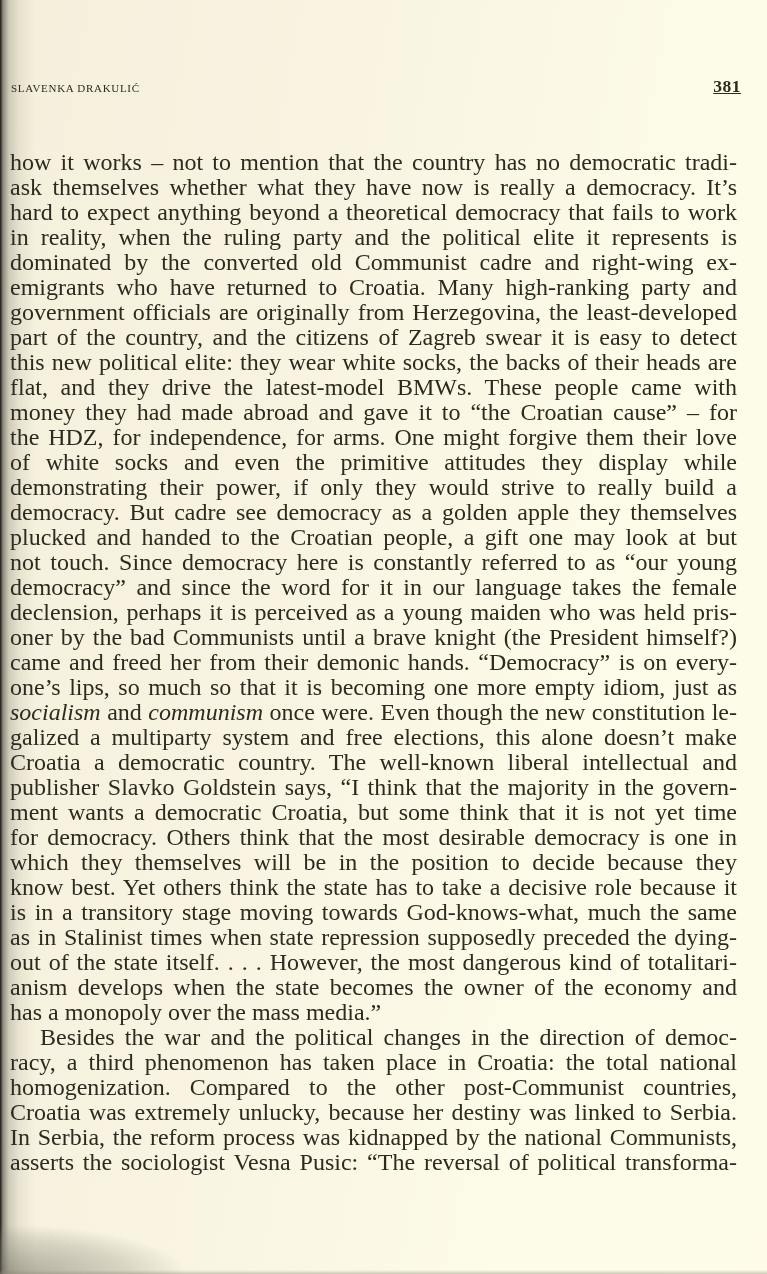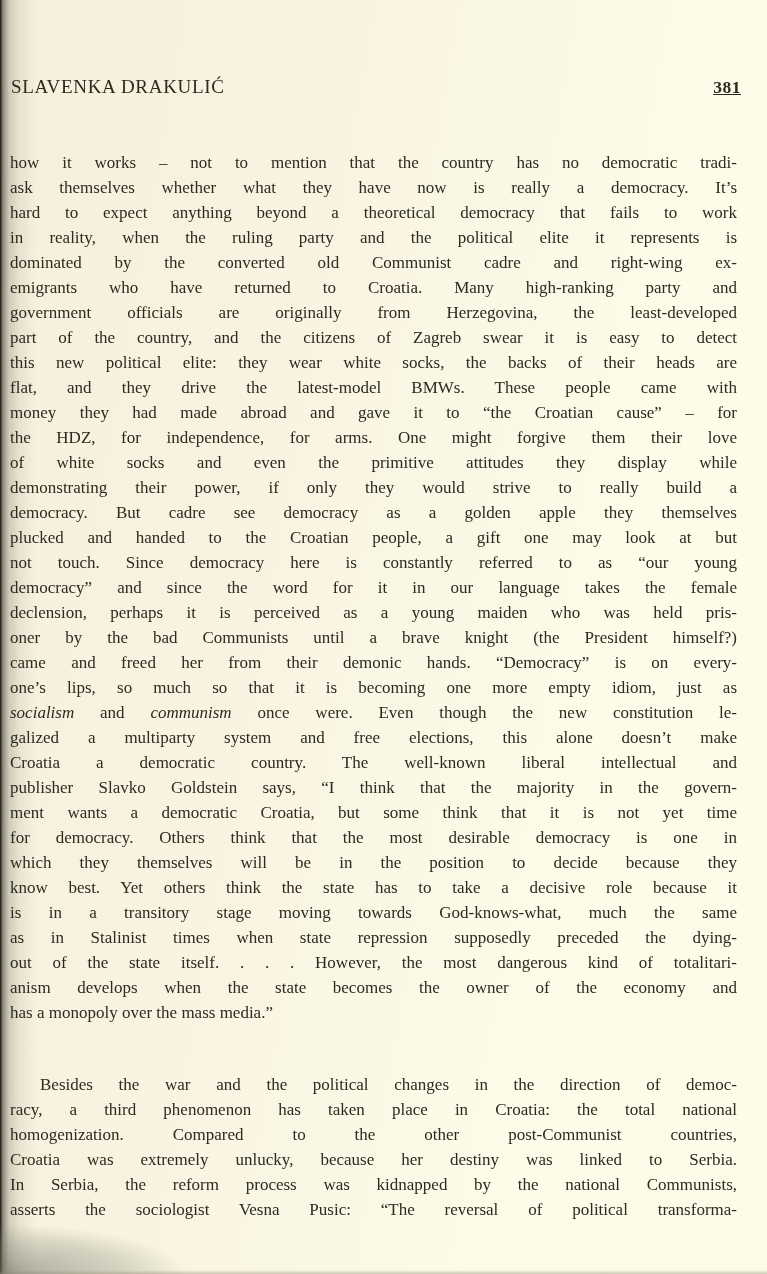--- a/index.html
+++ b/index.html
@@ -25,35 +25,35 @@
   .bottom-edge{
     position:absolute;left:0;right:0;bottom:0;height:4px;pointer-events:none;
     background:linear-gradient(180deg,rgba(0,0,0,0),rgba(142,138,118,0.45));
   }
   .running-header{
     position:absolute;left:11px;right:26px;top:76px;
     display:flex;justify-content:space-between;align-items:baseline;
     color:var(--ink);
   }
   .author{
-    font-size:19px;letter-spacing:0.7px;white-space:nowrap;
+    font-size:11px;letter-spacing:0.7px;white-space:nowrap;
   }
   .pagenum{
     font-size:17.5px;font-weight:bold;letter-spacing:0.5px;text-decoration:underline;
   }
   .body-text{
     position:absolute;left:10px;top:150px;width:727px;color:var(--ink);
   }
   .line{
-    font-size:17px;line-height:25px;height:25px;
+    font-size:24px;line-height:25px;height:25px;
     text-align:justify;text-align-last:justify;
     white-space:normal;
   }
   .line.end{text-align-last:left;}
-  .line.indent{text-indent:30px;margin-top:47px;}
+  .line.indent{text-indent:30px;}
   .line em{font-style:italic;}
 </style>
 </head>
 <body>
 
 <div class="gutter-shadow"></div>
 <div class="corner-shadow"></div>
 <div class="bottom-edge"></div>
 
 <div class="running-header">

